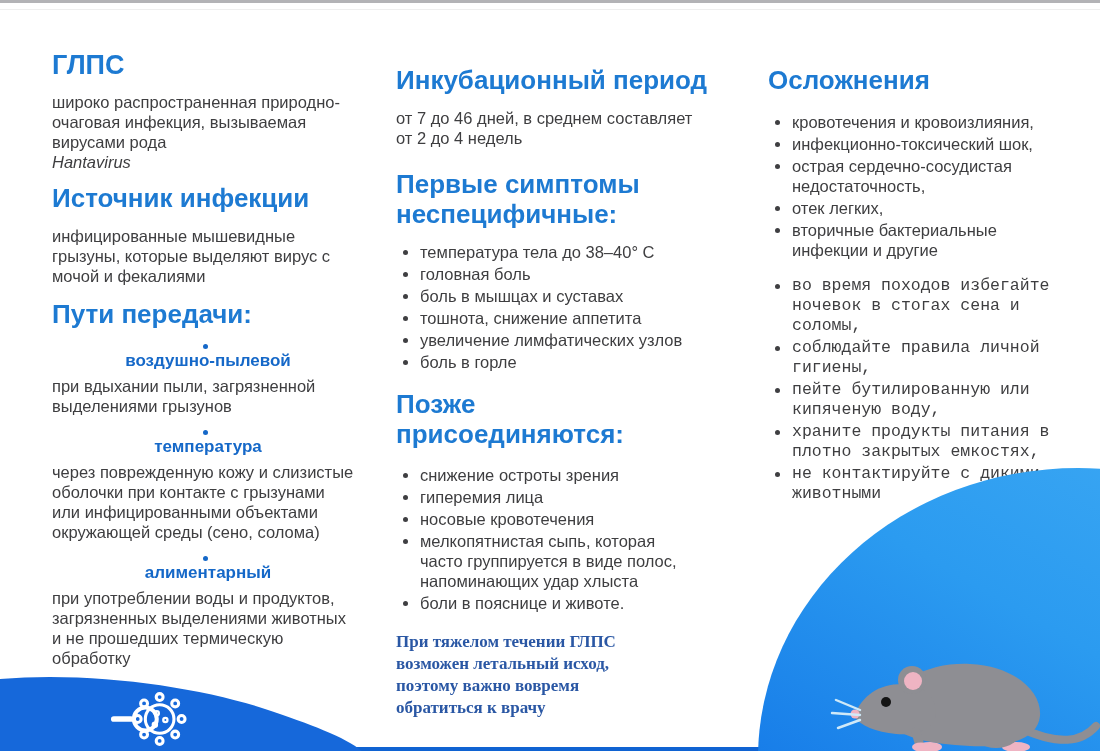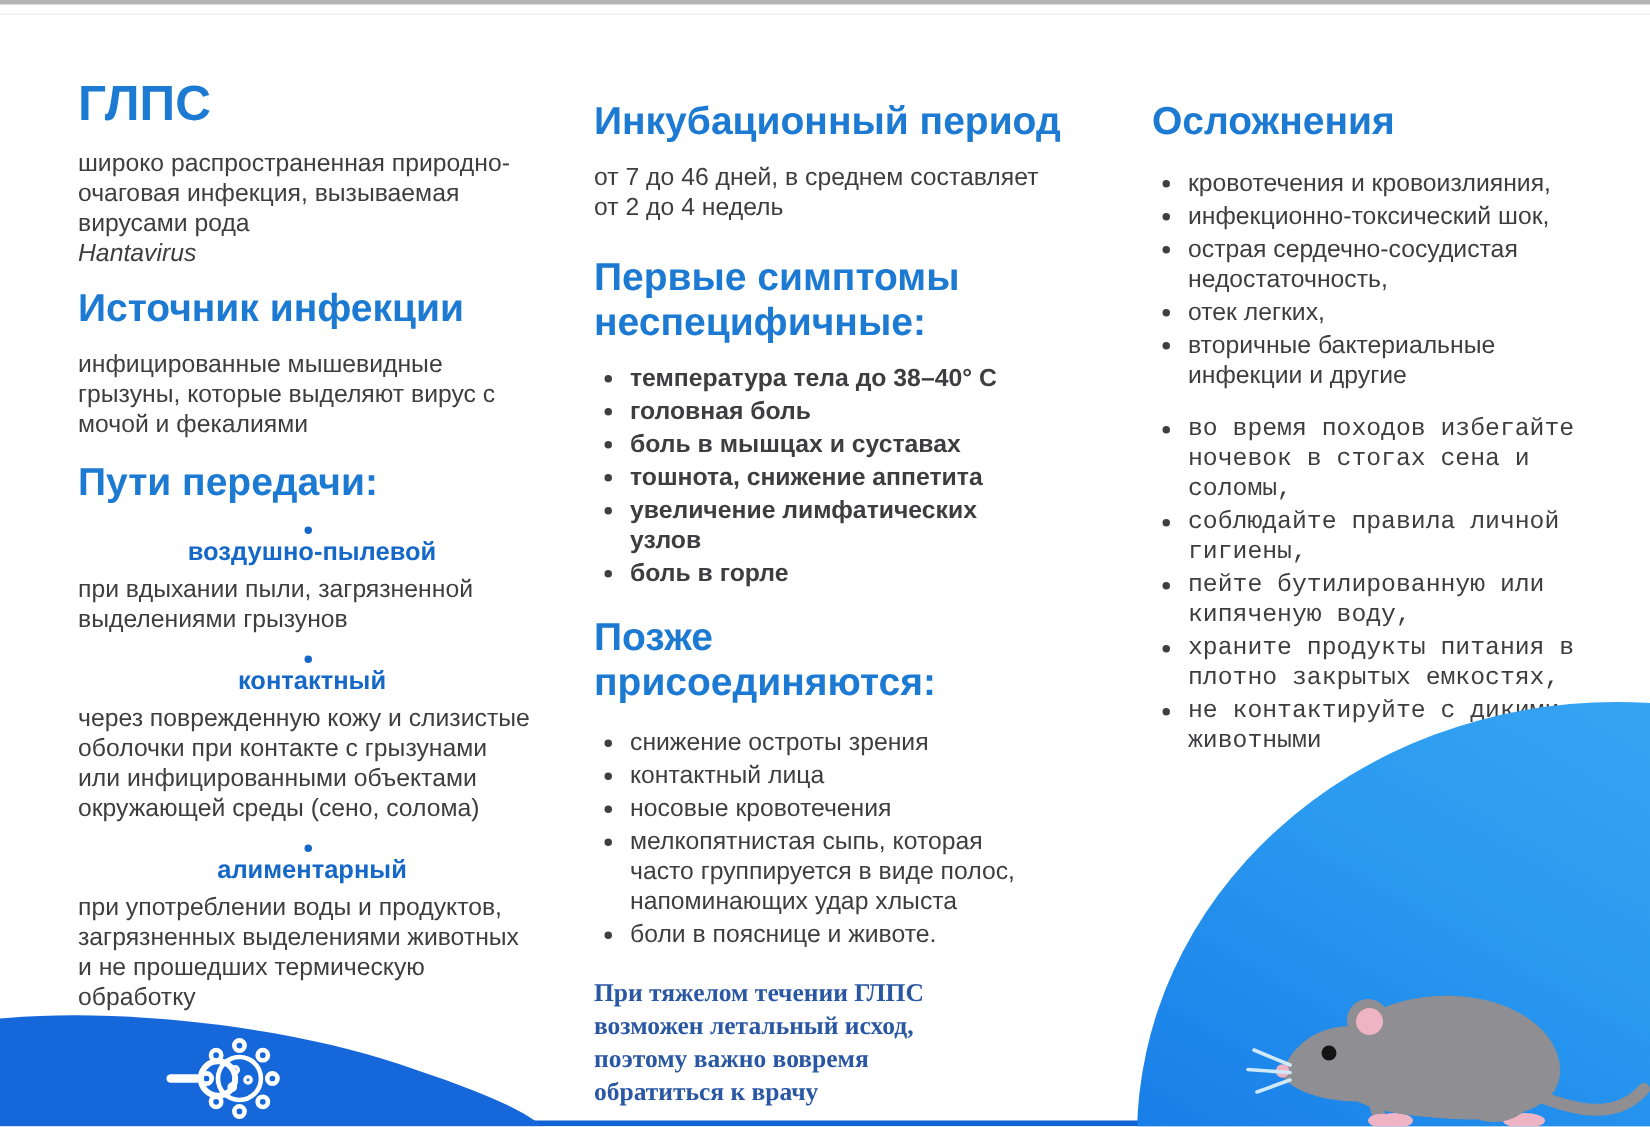--- a/index.html
+++ b/index.html
@@ -20,40 +20,40 @@
   .virus-icon{position:absolute;left:110px;top:690px;width:84px;height:58px;}
   .mouse{position:absolute;left:820px;top:640px;width:280px;height:112px;}
 
   
   .col{position:absolute;top:46px;}
   .c1{left:52px;width:312px;}
   .c2{left:396px;width:330px;}
   .c3{left:768px;width:298px;}
 
   h1,h2{margin:0;color:var(--heading,#1d7ad2);font-weight:bold;}
-  h1{font-size:33px;line-height:1.18;margin-top:4px;}
+  h1{font-size:27px;line-height:1.18;margin-top:4px;}
   h2{font-size:26px;line-height:1.15;margin-top:20px;}
   p{margin:0;font-size:16.5px;line-height:20px;}
   em{display:block;font-style:italic;}
 
   .intro{margin-top:10px;max-width:290px;}
   .h-source{margin-top:12px;}
   .source-text{margin-top:12px;max-width:285px;}
   .h-routes{margin-top:14px;}
   .route{margin-top:14px;}
   .route-label{display:flex;align-items:center;color:var(--route_label,#1568c8);font-weight:bold;font-size:17px;line-height:23px;flex-direction:column;}
   .route-label .bdot{width:5px;height:5px;border-radius:50%;background:var(--route_label,#1568c8);margin:0 14px 0 8px;flex:0 0 auto;}
   .route-desc{margin-top:4px;max-width:305px;}
 
   .incubation-text{margin-top:12px;max-width:305px;}
   .h-first{margin-top:22px;}
   .h-later{margin-top:18px;max-width:250px;}
   .h-prev{margin-top:16px;max-width:292px;}
   ul{list-style:none;margin:0;padding:0;font-size:16.5px;line-height:20px;}
-  .ul-first{margin-top:12px;font-weight:bold;}
+  .ul-first{margin-top:12px;}
   .ul-later{margin-top:16px;}
   .ul-compl{margin-top:16px;}
   .ul-prev{margin-top:16px;font-family:Liberation Mono, monospace;}
   li{position:relative;padding-left:24px;margin-top:2px;}
   .c2 li{max-width:268px;}
   .c3 li{max-width:272px;}
   li::before{content:"";position:absolute;left:7px;top:8px;width:5px;height:5px;border-radius:50%;background:#3f3f42;}
   .warning{margin-top:18px;max-width:258px;font-weight:bold;font-size:17px;line-height:22px;color:var(--warning,#2a57a4);font-family:Liberation Serif, serif;}
 </style>
 </head>
@@ -77,21 +77,21 @@
     <div class="route">
       <div class="route-label">
           <span class="bdot"></span>
           <span>воздушно-пылевой</span>
         </div>
       <p class="route-desc">при вдыхании пыли, загрязненной выделениями грызунов</p>
     </div>
     <div class="route">
       <div class="route-label">
           <span class="bdot"></span>
-          <span>контактный</span>
+          <span>температура</span>
         </div>
       <p class="route-desc">через поврежденную кожу и слизистые оболочки при контакте с грызунами или инфицированными объектами окружающей среды (сено, солома)</p>
     </div>
     <div class="route">
       <div class="route-label">
           <span class="bdot"></span>
           <span>алиментарный</span>
         </div>
       <p class="route-desc">при употреблении воды и продуктов, загрязненных выделениями животных и не прошедших термическую обработку</p>
     </div>
@@ -107,21 +107,21 @@
       <li>головная боль</li>
       <li>боль в мышцах и суставах</li>
       <li>тошнота, снижение аппетита</li>
       <li>увеличение лимфатических узлов</li>
       <li>боль в горле</li>
     </ul>
 
     <h2 class="h-later">Позже присоединяются:</h2>
     <ul class="ul-later">
       <li>снижение остроты зрения</li>
-      <li>контактный лица</li>
+      <li>гиперемия лица</li>
       <li>носовые кровотечения</li>
       <li>мелкопятнистая сыпь, которая часто группируется в виде полос, напоминающих удар хлыста</li>
       <li>боли в пояснице и животе.</li>
     </ul>
 
     <p class="warning">При тяжелом течении ГЛПС возможен летальный исход, поэтому важно вовремя обратиться к врачу</p>
   </div>
 
   <div class="col c3">
     <h2>Осложнения</h2>

